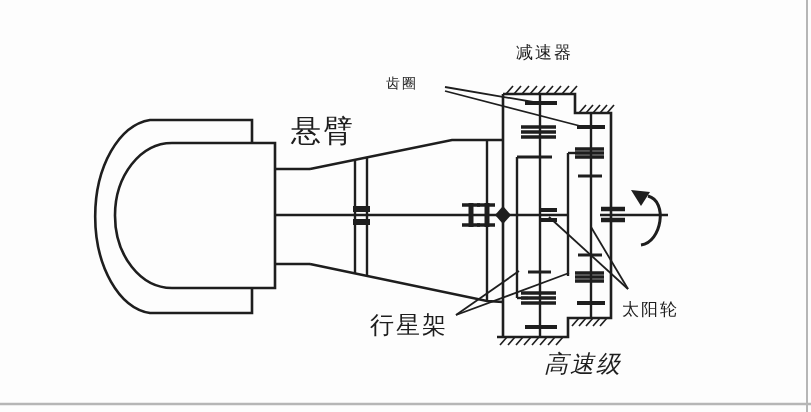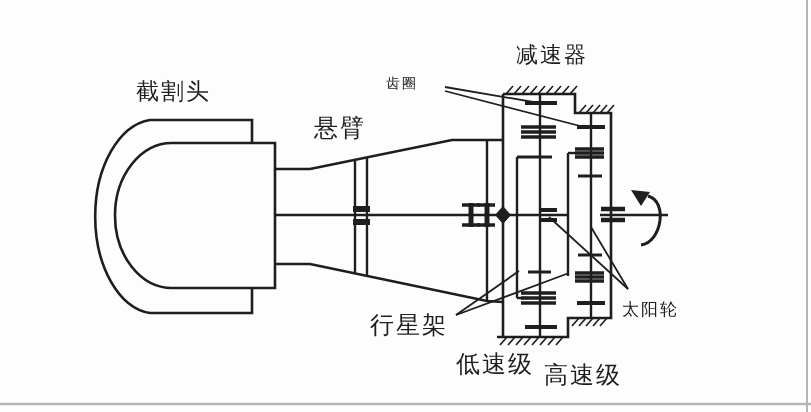--- a/index.html
+++ b/index.html
@@ -15,28 +15,28 @@
   }
   .stage{position:absolute;left:0;top:0;width:811px;height:412px;}
   svg{position:absolute;left:0;top:0;}
   .lbl{
     position:absolute;color:var(--ink);
     font-family:"DejaVu Sans",sans-serif;
     white-space:nowrap;line-height:1;letter-spacing:2px;
     user-select:none;
   }
   .lbl-cutting-head {left:136px;top:80px;  font-size:23px;}
-  .lbl-boom         {left:314px;top:116px; font-size:24px;}
-  .lbl-reducer      {left:516px;top:44px;  font-size:22px;}
+  .lbl-boom         {left:291px;top:116px; font-size:30px;}
+  .lbl-reducer      {left:516px;top:44px;  font-size:17px;}
   .lbl-ring-gear    {left:386px;top:76px;  font-size:14px;}
   .lbl-torque-input {left:631px;top:157px; font-size:24px;}
   .lbl-planet-carrier{left:370px;top:313px;font-size:24px;text-align:right;}
   .lbl-sun-gear     {left:622px;top:301px; font-size:17px;}
   .lbl-low-speed    {left:456px;top:352px; font-size:24px;}
-  .lbl-high-speed   {left:544px;top:363px; font-size:24px;}
+  .lbl-high-speed   {left:544px;top:352px; font-size:24px;font-style:italic;}
 </style>
 </head>
 <body>
 
 <div class="stage">
 
   <svg width="811" height="412" viewBox="0 0 811 412">
 
     <g stroke="#b6b6b6">
       <line x1="0" y1="404" x2="811" y2="404" stroke-width="2.5"></line>
@@ -171,21 +171,19 @@
         <line x1="456" y1="315" x2="519" y2="271"></line>
         <line x1="456" y1="315" x2="569" y2="273"></line>
       </g>
       <g stroke-width="1.8">
         <line x1="628" y1="289" x2="549" y2="217"></line>
         <line x1="628" y1="289" x2="591" y2="227"></line>
       </g>
     </g>
   </svg>
 
-  <div class="lbl lbl-cutting-head">截割头</div>
   <div class="lbl lbl-boom">悬臂</div>
   <div class="lbl lbl-reducer">减速器</div>
   <div class="lbl lbl-ring-gear">齿圈</div>
   <div class="lbl lbl-planet-carrier">行星架</div>
   <div class="lbl lbl-sun-gear">太阳轮</div>
-  <div class="lbl lbl-low-speed">低速级</div>
   <div class="lbl lbl-high-speed">高速级</div>
 </div>
 
 </body></html>

